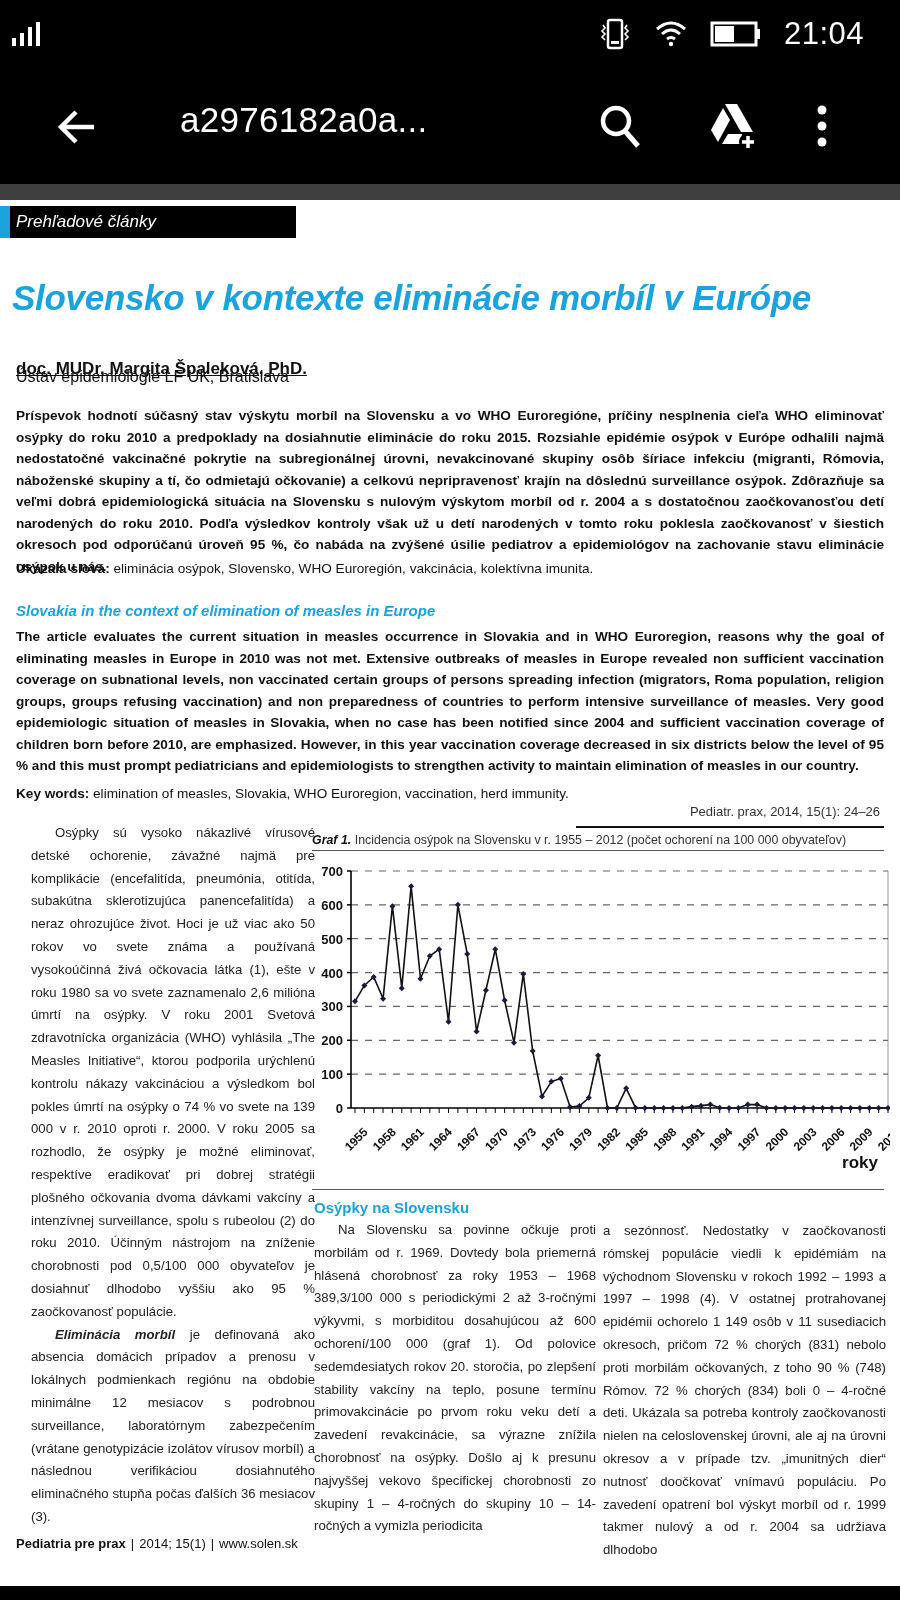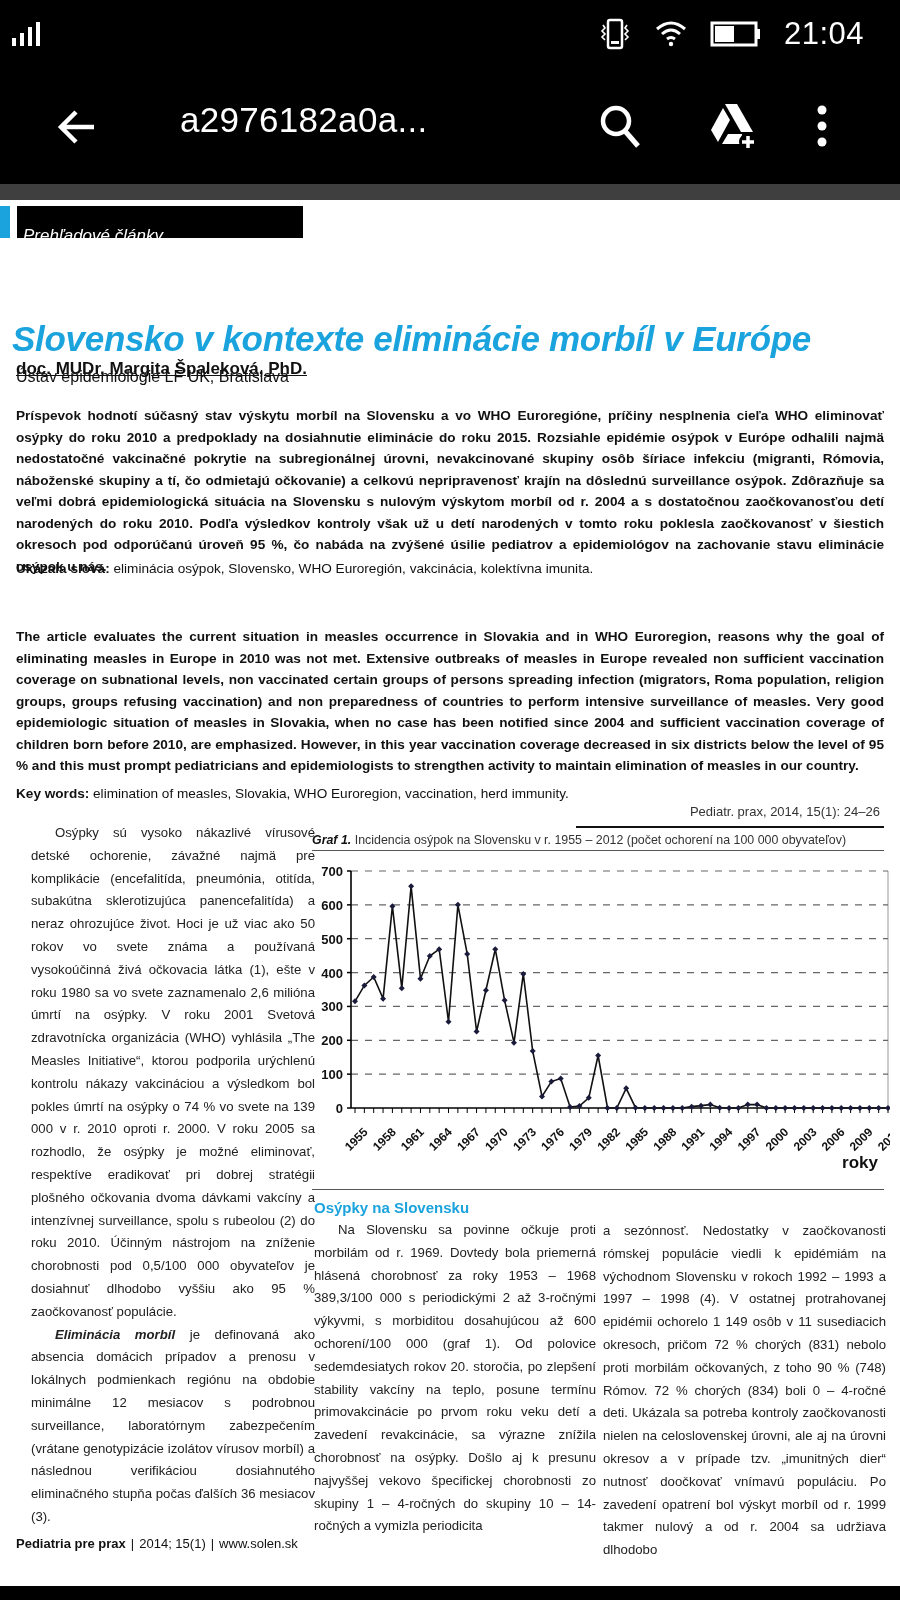--- a/index.html
+++ b/index.html
@@ -16,23 +16,23 @@
   .appbar .title { position: absolute; left: 180px; top: 34px; font-size: 35px; color: #fff; white-space: nowrap; letter-spacing: 0.3px; }
   .appbar .act { position: absolute; top: 32px; width: 56px; height: 56px; cursor: pointer; }
 
   .grayband { position: absolute; left: 0; top: 184px; width: 900px; height: 16px; background: #3f3f3f; }
 
   .page { position: absolute; left: 0; top: 200px; width: 900px; height: 1386px; background: #fff; color: #111; overflow: hidden; }
   .botbar { position: absolute; left: 0; top: 1586px; width: 900px; height: 14px; background: #000; }
 
   .section-tag { position: absolute; left: 0; top: 6px; height: 32px; display: flex; }
   .section-tag .accent { width: 10px; height: 32px; background: #1aa3dd; }
-  .section-tag .label { margin-left: 7px; width: 286px; height: 32px; background: #000; color: #fff; font-style: italic; font-size: 17px; padding: 20px 0 0 6px; }
-
-  .main-title { position: absolute; left: 12px; top: 78px; font-size: 35px; font-weight: bold; font-style: italic; color: #1aa3dd; letter-spacing: -0.3px; white-space: nowrap; margin-top: 41px; }
+  .section-tag .label { width: 286px; height: 32px; background: #000; color: #fff; font-style: italic; font-size: 17px; padding: 6px 0 0 6px; }
+
+  .main-title { position: absolute; left: 12px; top: 78px; font-size: 35px; font-weight: bold; font-style: italic; color: #1aa3dd; letter-spacing: -0.3px; white-space: nowrap; }
   .author { position: absolute; left: 16px; top: 159px; font-size: 17px; font-weight: bold; text-decoration: underline; }
   .affil { position: absolute; left: 16px; top: 168px; font-size: 16px; }
 
   .abstract { position: absolute; left: 16px; width: 868px; font-size: 13.6px; font-weight: bold; line-height: 21.5px; text-align: justify; }
   .abstract-sk { top: 205px; }
   .keywords { position: absolute; left: 16px; width: 868px; font-size: 13.6px; line-height: 21px; }
   .keywords b { font-weight: bold; }
   .kw-sk { top: 358px; }
   .en-title { position: absolute; left: 16px; top: 402px; font-size: 15px; font-weight: bold; font-style: italic; color: #1aa3dd; }
   .abstract-en { top: 426px; }
@@ -125,20 +125,21 @@
 
   <div class="main-title">Slovensko v kontexte eliminácie morbíl v Európe</div>
   <div class="author">doc. MUDr. Margita Špaleková, PhD.</div>
   <div class="affil">Ústav epidemiológie LF UK, Bratislava</div>
 
   <div class="abstract abstract-sk">Príspevok hodnotí súčasný stav výskytu morbíl na Slovensku a vo WHO Euroregióne, príčiny nesplnenia cieľa WHO eliminovať osýpky do roku 2010 a predpoklady na dosiahnutie eliminácie do roku 2015. Rozsiahle epidémie osýpok v Európe odhalili najmä nedostatočné vakcinačné pokrytie na subregionálnej úrovni, nevakcinované skupiny osôb šíriace infekciu (migranti, Rómovia, náboženské skupiny a tí, čo odmietajú očkovanie) a celkovú nepripravenosť krajín na dôslednú surveillance osýpok. Zdôrazňuje sa veľmi dobrá epidemiologická situácia na Slovensku s nulovým výskytom morbíl od r. 2004 a s dostatočnou zaočkovanosťou detí narodených do roku 2010. Podľa výsledkov kontroly však už u detí narodených v tomto roku poklesla zaočkovanosť v šiestich okresoch pod odporúčanú úroveň 95 %, čo nabáda na zvýšené úsilie pediatrov a epidemiológov na zachovanie stavu eliminácie osýpok u nás.</div>
   <div class="keywords kw-sk">
     <b>Ukázala slová:</b><span> eliminácia osýpok, Slovensko, WHO Euroregión, vakcinácia, kolektívna imunita.</span>
   </div>
 
+  <div class="en-title">Slovakia in the context of elimination of measles in Europe</div>
   <div class="abstract abstract-en">The article evaluates the current situation in measles occurrence in Slovakia and in WHO Euroregion, reasons why the goal of eliminating measles in Europe in 2010 was not met. Extensive outbreaks of measles in Europe revealed non sufficient vaccination coverage on subnational levels, non vaccinated certain groups of persons spreading infection (migrators, Roma population, religion groups, groups refusing vaccination) and non preparedness of countries to perform intensive surveillance of measles. Very good epidemiologic situation of measles in Slovakia, when no case has been notified since 2004 and sufficient vaccination coverage of children born before 2010, are emphasized. However, in this year vaccination coverage decreased in six districts below the level of 95 % and this must prompt pediatricians and epidemiologists to strengthen activity to maintain elimination of measles in our country.</div>
   <div class="keywords kw-en">
     <b>Key words:</b><span> elimination of measles, Slovakia, WHO Euroregion, vaccination, herd immunity.</span>
   </div>
   <div class="citation">Pediatr. prax, 2014, 15(1): 24–26</div>
   <div class="cite-rule"></div>
 
   <div class="col col-left">
     <p>Osýpky sú vysoko nákazlivé vírusové detské ochorenie, závažné najmä pre komplikácie (encefalitída, pneumónia, otitída, subakútna sklerotizujúca panencefalitída) a neraz ohrozujúce život. Hoci je už viac ako 50 rokov vo svete známa a používaná vysokoúčinná živá očkovacia látka (1), ešte v roku 1980 sa vo svete zaznamenalo 2,6 milióna úmrtí na osýpky. V roku 2001 Svetová zdravotnícka organizácia (WHO) vyhlásila „The Measles Initiative“, ktorou podporila urýchlenú kontrolu nákazy vakcináciou a výsledkom bol pokles úmrtí na osýpky o 74 % vo svete na 139 000 v r. 2010 oproti r. 2000. V roku 2005 sa rozhodlo, že osýpky je možné eliminovať, respektíve eradikovať pri dobrej stratégii plošného očkovania dvoma dávkami vakcíny a intenzívnej surveillance, spolu s rubeolou (2) do roku 2010. Účinným nástrojom na zníženie chorobnosti pod 0,5/100 000 obyvateľov je dosiahnuť dlhodobo vyššiu ako 95 % zaočkovanosť populácie.</p>
     <p><span class="em">Eliminácia morbíl</span><span> je definovaná ako absencia domácich prípadov a prenosu v lokálnych podmienkach regiónu na obdobie minimálne 12 mesiacov s podrobnou surveillance, laboratórnym zabezpečením (vrátane genotypizácie izolátov vírusov morbíl) a následnou verifikáciou dosiahnutého eliminačného stupňa počas ďalších 36 mesiacov (3).</span></p>

